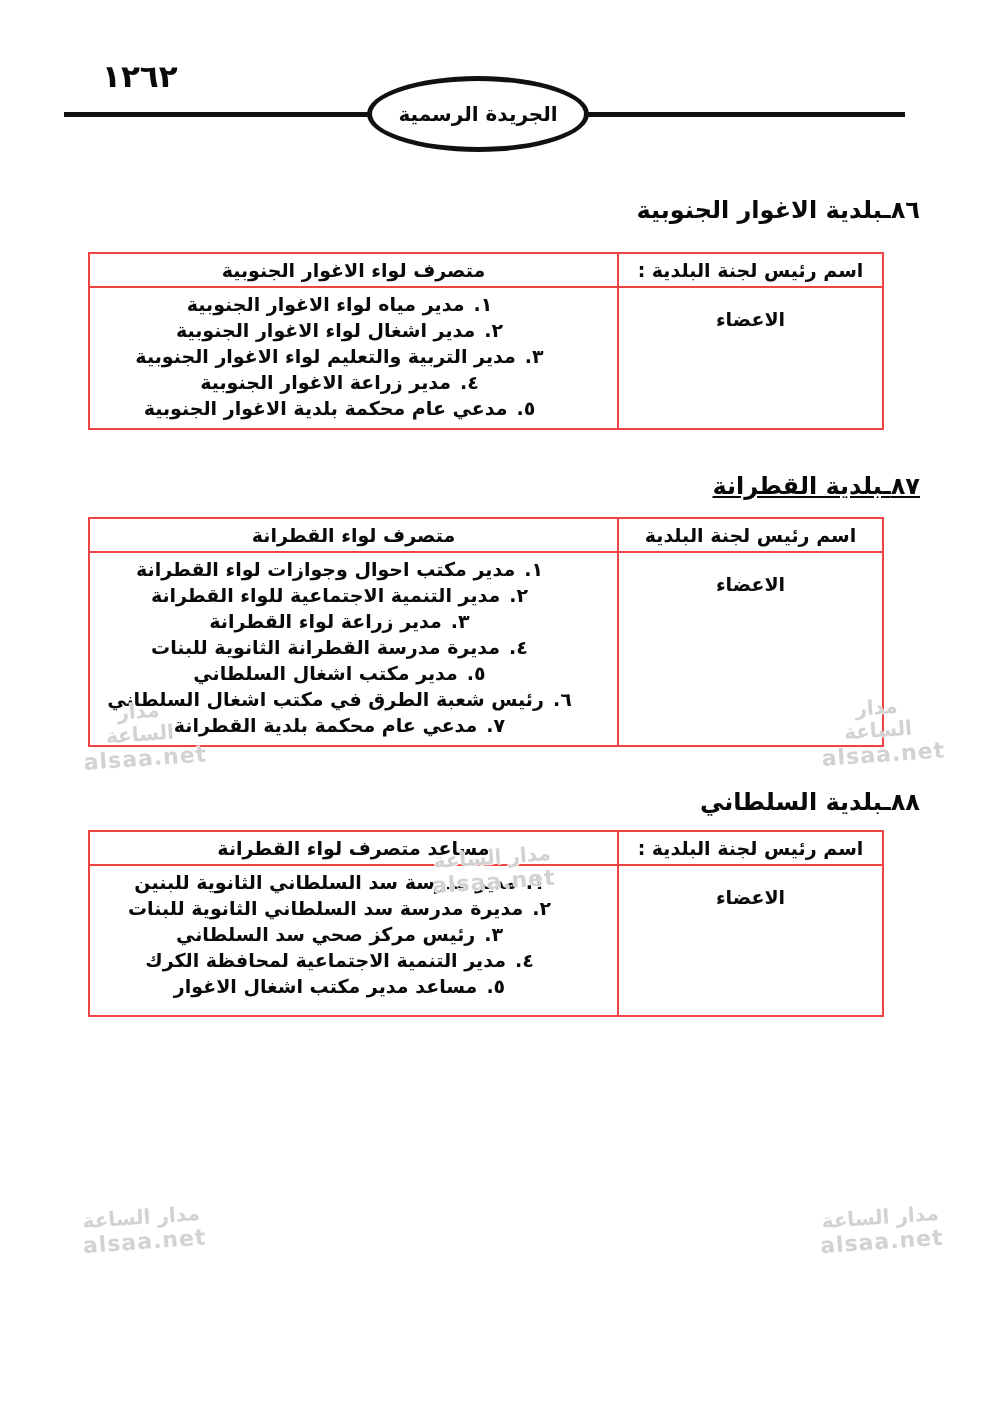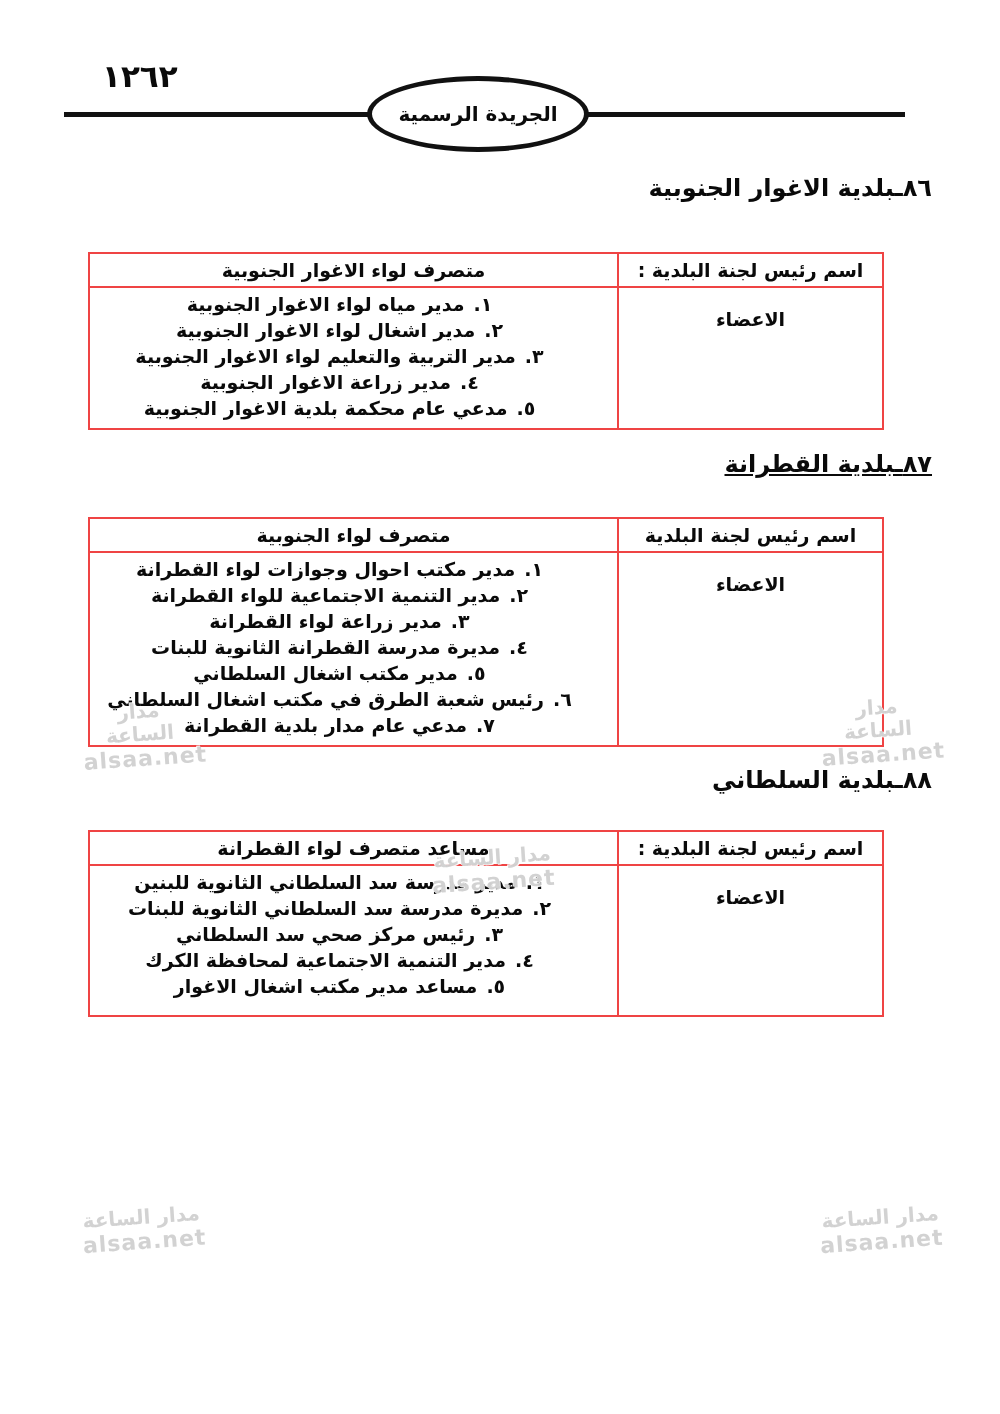--- a/index.html
+++ b/index.html
@@ -16,22 +16,23 @@
     position:absolute;top:112px;left:64px;width:841px;height:5px;background:#111;
   }
   .gazette-oval{
     position:absolute;top:76px;left:367px;width:222px;height:76px;box-sizing:border-box;
     background:#fff;border:5px solid #111;border-radius:50%;
     display:flex;align-items:center;justify-content:center;
     font-size:20px;font-weight:bold;direction:rtl;z-index:2;
   }
   
   .section-heading{
-    position:absolute;right:68px;font-size:24px;font-weight:bold;direction:rtl;
+    position:absolute;right:80px;font-size:24px;font-weight:bold;direction:rtl;
     white-space:nowrap;
+    margin-top:22px;
   }
   #heading-86{top:174px;}
   #heading-87{top:450px;text-decoration:underline;}
   #heading-88{top:766px;}
   
   table.gov-table{
     position:absolute;left:88px;width:774px;border-collapse:collapse;
     direction:rtl;table-layout:fixed;background:#fff;
   }
   #table-86{top:252px;}
@@ -91,32 +92,32 @@
         </td>
   </tr>
 </tbody>
   </table>
 
 <div class="section-heading" id="heading-87">٨٧ـبلدية القطرانة</div>
 <table class="gov-table" id="table-87">
   <tbody>
       <tr class="header-row">
     <td class="label-col">اسم رئيس لجنة البلدية</td>
-    <td class="content-col">متصرف لواء الجنوبية</td>
+    <td class="content-col">متصرف لواء القطرانة</td>
   </tr>
   <tr class="body-row">
     <td class="label-col">الاعضاء</td>
     <td class="content-col">
           <div class="member-line"><span class="member-num">١.</span><span class="member-text">مدير مكتب احوال وجوازات لواء القطرانة</span></div>
           <div class="member-line"><span class="member-num">٢.</span><span class="member-text">مدير التنمية الاجتماعية للواء القطرانة</span></div>
           <div class="member-line"><span class="member-num">٣.</span><span class="member-text">مدير زراعة لواء القطرانة</span></div>
           <div class="member-line"><span class="member-num">٤.</span><span class="member-text">مديرة مدرسة القطرانة الثانوية للبنات</span></div>
           <div class="member-line"><span class="member-num">٥.</span><span class="member-text">مدير مكتب اشغال السلطاني</span></div>
           <div class="member-line"><span class="member-num">٦.</span><span class="member-text">رئيس شعبة الطرق في مكتب اشغال السلطاني</span></div>
-          <div class="member-line"><span class="member-num">٧.</span><span class="member-text">مدعي عام مدار بلدية القطرانة</span></div>
+          <div class="member-line"><span class="member-num">٧.</span><span class="member-text">مدعي عام محكمة بلدية القطرانة</span></div>
         </td>
   </tr>
 </tbody>
   </table>
 
 <div class="section-heading" id="heading-88">٨٨ـبلدية السلطاني</div>
 <table class="gov-table" id="table-88">
   <tbody>
       <tr class="header-row">
     <td class="label-col">اسم رئيس لجنة البلدية :</td>

